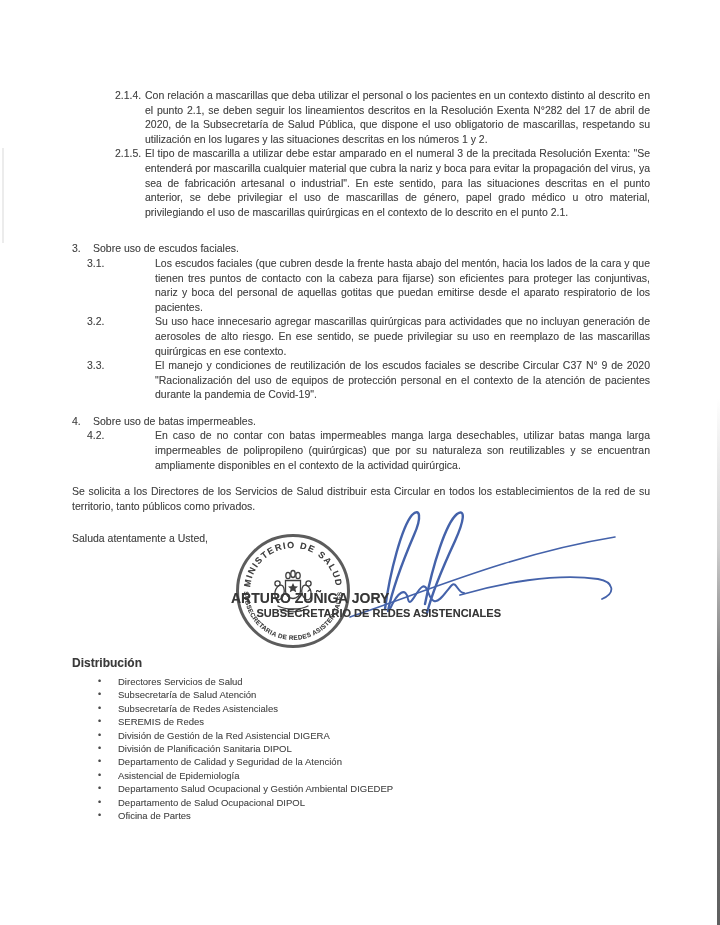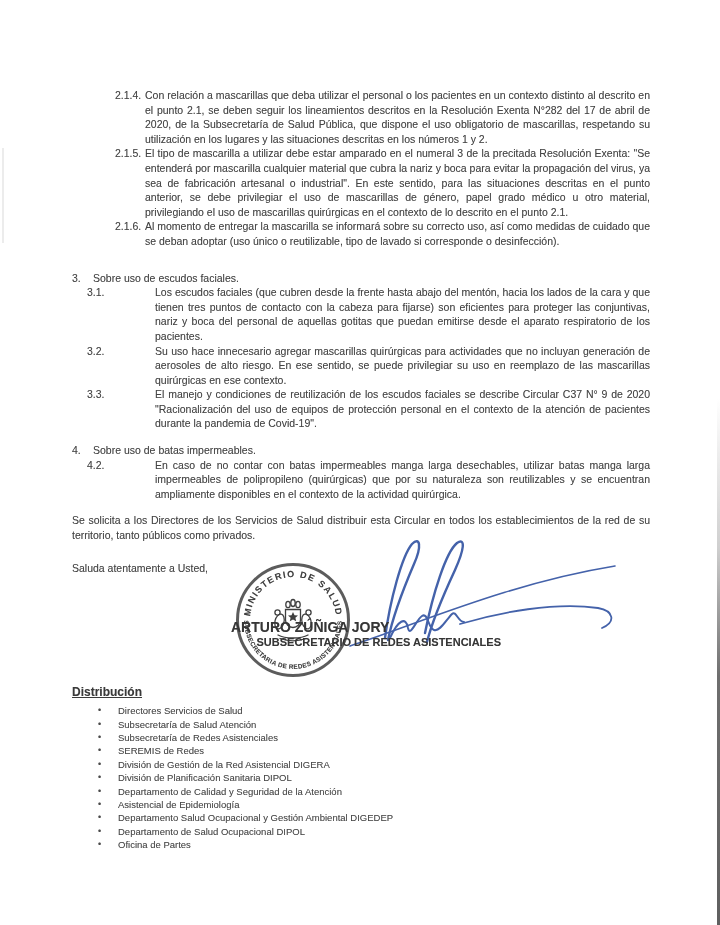--- a/index.html
+++ b/index.html
@@ -32,21 +32,21 @@
     position:absolute; left:159px; top:46px; width:260px;
     text-align:left; font-weight:bold; font-size:14px; color:#363636; line-height:13px;
   }
   .sig-title {
     position:absolute; left:159px; top:61px; width:270px;
     text-align:right; font-weight:bold; font-size:11px; color:#363636; line-height:13px;
   }
 
   .dist-heading {
     margin-top:4px; font-size:12px; font-weight:bold;
-    text-decoration:underline; color:#3a3a3a; line-height:15px; display:inline-block;
+    color:#3a3a3a; line-height:15px; display:inline-block;
   }
   .dist-list { margin:4px 0 0 26px; padding:0; list-style:none; font-size:9.5px; line-height:13.4px; color:#4a4a4a; }
   .dist-list li { display:grid; grid-template-columns:20px 1fr; }
   .bullet { font-size:9px; }
 
   .edge-right {
     position:absolute; right:0; top:390px; bottom:0; width:3px;
     background:linear-gradient(to bottom, rgba(190,190,190,0), #cfcfcf 28%, #6e6e6e 52%, #5f5f5f);
   }
   .edge-left { position:absolute; left:2px; top:140px; width:2px; height:95px; background:#ececec; }
@@ -57,24 +57,20 @@
 <div class="page">
   <div class="content">
 
     <div class="item lvl3">
       <span class="num">2.1.4.</span>
       <span class="txt">Con relación a mascarillas que deba utilizar el personal o los pacientes en un contexto distinto al descrito en el punto 2.1, se deben seguir los lineamientos descritos en la Resolución Exenta N°282 del 17 de abril de 2020, de la Subsecretaría de Salud Pública, que dispone el uso obligatorio de mascarillas, respetando su utilización en los lugares y las situaciones descritas en los números 1 y 2.</span>
     </div>
     <div class="item lvl3">
       <span class="num">2.1.5.</span>
       <span class="txt">El tipo de mascarilla a utilizar debe estar amparado en el numeral 3 de la precitada Resolución Exenta: "Se entenderá por mascarilla cualquier material que cubra la nariz y boca para evitar la propagación del virus, ya sea de fabricación artesanal o industrial". En este sentido, para las situaciones descritas en el punto anterior, se debe privilegiar el uso de mascarillas de género, papel grado médico u otro material, privilegiando el uso de mascarillas quirúrgicas en el contexto de lo descrito en el punto 2.1.</span>
-    </div>
-    <div class="item lvl3">
-      <span class="num">2.1.6.</span>
-      <span class="txt">Al momento de entregar la mascarilla se informará sobre su correcto uso, así como medidas de cuidado que se deban adoptar (uso único o reutilizable, tipo de lavado si corresponde o desinfección).</span>
     </div>
 
     <div class="item lvl1 gap-lg">
       <span class="num">3.</span>
       <span class="txt">Sobre uso de escudos faciales.</span>
     </div>
     <div class="item lvl2">
       <span class="num">3.1.</span>
       <span class="txt">Los escudos faciales (que cubren desde la frente hasta abajo del mentón, hacia los lados de la cara y que tienen tres puntos de contacto con la cabeza para fijarse) son eficientes para proteger las conjuntivas, nariz y boca del personal de aquellas gotitas que puedan emitirse desde el aparato respiratorio de los pacientes.</span>
     </div>

